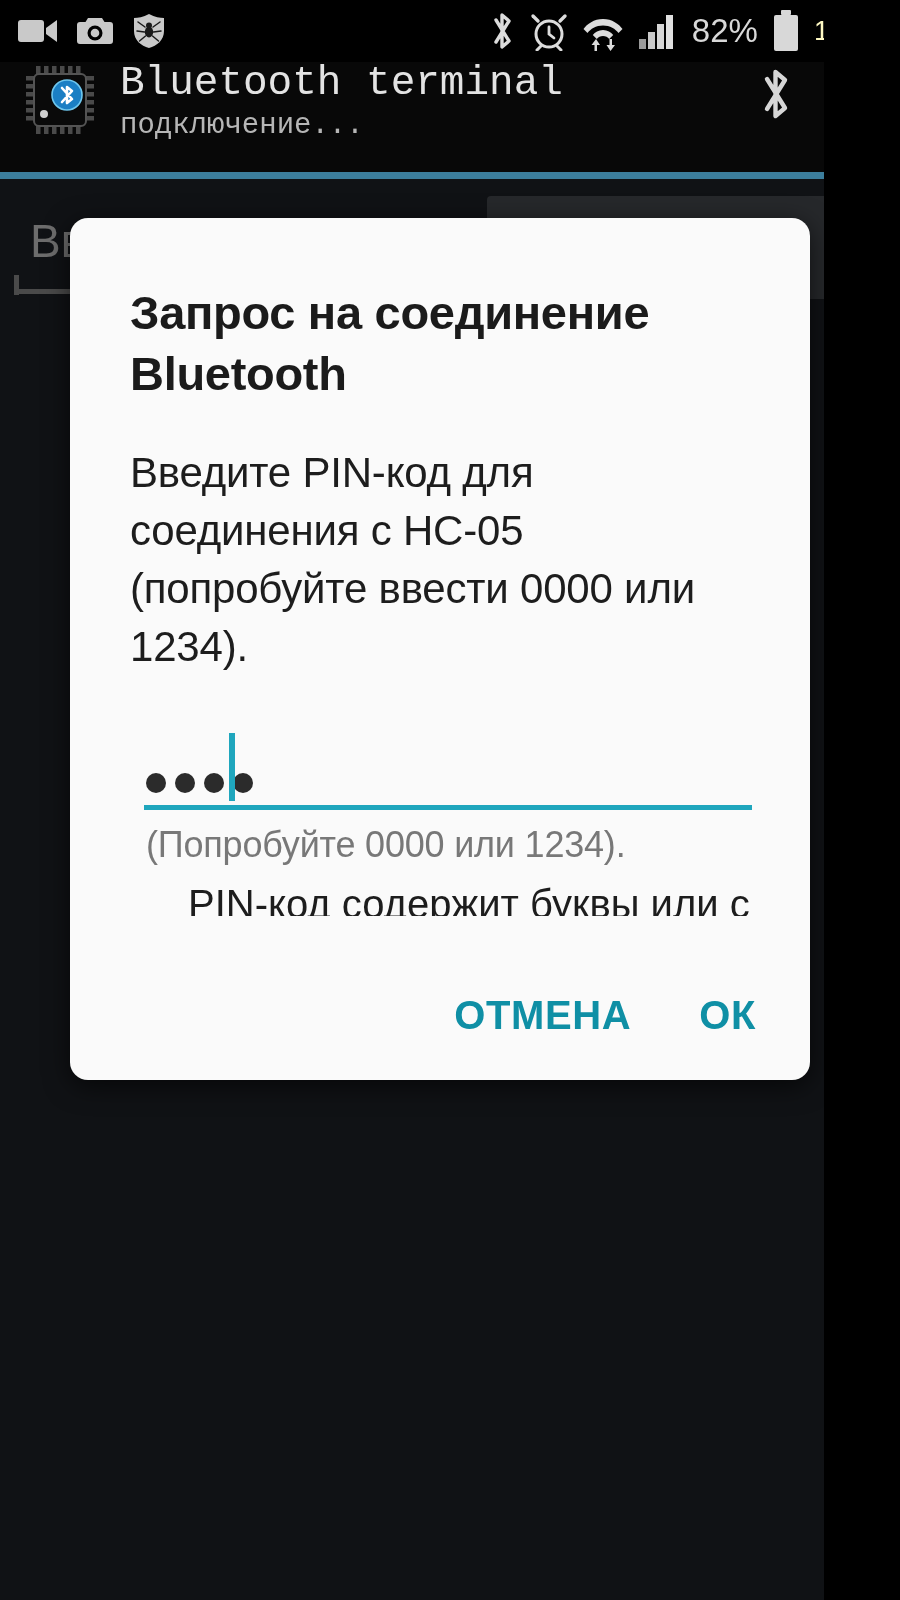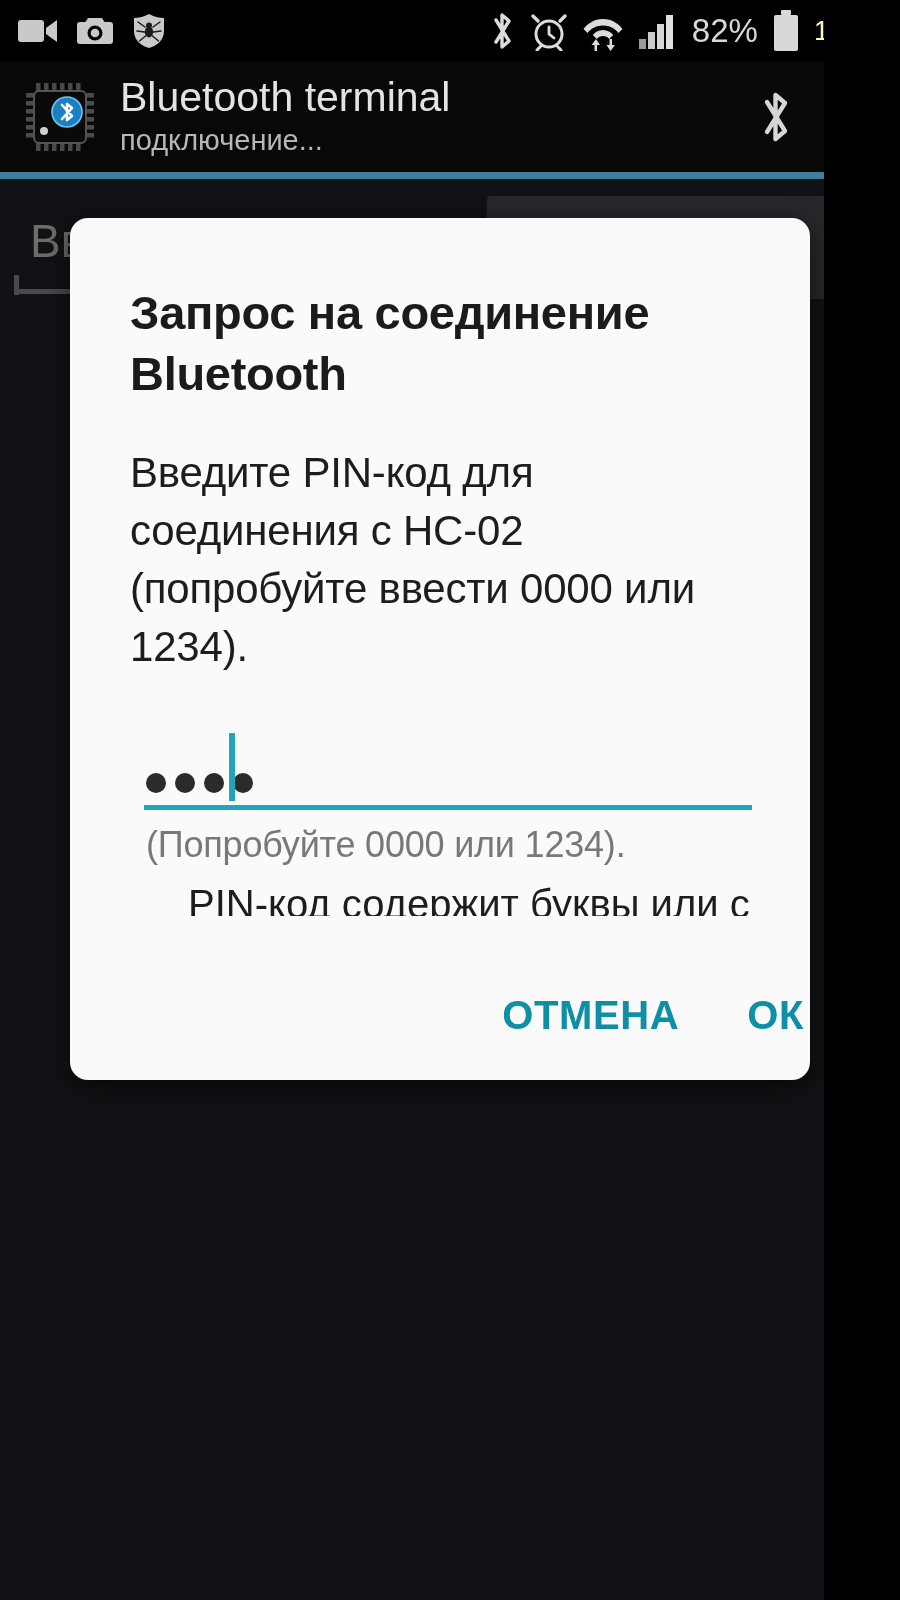--- a/index.html
+++ b/index.html
@@ -18,21 +18,21 @@
   }
   .sb-left { display:flex; align-items:center; gap:18px; padding-left:18px; }
   .sb-right { display:flex; align-items:center; gap:14px; margin-left:auto; padding-right:16px; }
   .sb-ico { display:block; }
   .sb-text { color:#d8d8d8; font-size:33px; letter-spacing:0px; font-weight:400; }
   .sb-clock { color:#fef9c3; font-size:27px; font-weight:400; letter-spacing:0.5px; }
 
   
   #app-bar {
     position:absolute; top:62px; left:0; width:900px; height:110px;
-    background:#080808; display:flex; align-items:center;
+    background:#080808; display:flex; align-items:flex-start;font-family:Liberation Mono, monospace;
   }
   #app-icon { margin-left:22px; width:76px; height:76px; position:relative; flex:0 0 auto; }
   #app-bar-titles { margin-left:22px; display:flex; flex-direction:column; justify-content:center; }
   #app-title { color:#e3e3e3; font-size:41px; font-weight:400; line-height:1.06; }
   #app-subtitle { color:#b6b6b6; font-size:29px; font-weight:400; line-height:1.2; margin-top:4px; }
   #appbar-actions { margin-left:auto; display:flex; align-items:center; gap:40px; padding-right:30px; }
   #overflow-menu { display:flex; flex-direction:column; gap:9px; padding:8px 12px; }
   #overflow-menu span { display:block; width:10px; height:10px; background:#b9b9b9; }
   #accent-bar { position:absolute; top:172px; left:0; width:900px; height:7px; background:#3c7e9c; }
 
@@ -83,20 +83,21 @@
     font-weight:400; letter-spacing:-0.2px;
   }
   #pin-clipped {
     margin-top:16px; padding-left:44px; color:#1d1d1d; font-size:40px;
     height:34px; overflow:hidden; white-space:nowrap;
   }
 
   #dialog-actions {
     position:absolute; left:0; bottom:0; width:740px; height:130px;
     display:flex; align-items:center; justify-content:flex-end; gap:56px;
+    padding-right:48px;
   }
   .dlg-btn {
     background:none; border:none; cursor:pointer;
     color:#0f8fa5; font-family:"Liberation Sans", sans-serif;
     font-size:40px; font-weight:700; letter-spacing:0.6px;
     padding:10px 6px;
   }
 </style>
 </head>
 <body>
@@ -231,21 +232,21 @@
   <div id="bg-content">
     <div id="bg-panel"></div>
     <div id="bg-field-label">Вв</div>
     <div id="bg-field-tick"></div>
     <div id="bg-field-underline"></div>
   </div>
 
   <div id="dialog">
     <div id="dialog-body">
       <div id="dialog-title">Запрос на соединение Bluetooth</div>
-      <div id="dialog-message">Введите PIN-код для соединения с HC-02 (попробуйте ввести 0000 или 1234).</div>
+      <div id="dialog-message">Введите PIN-код для соединения с HC-05 (попробуйте ввести 0000 или 1234).</div>
 
       <div id="pin-field-wrap">
         <div id="pin-field">
           <div id="pin-dots">
             <i></i>
             <i></i>
             <i></i>
             <i></i>
           </div>
           <div id="pin-caret"></div>

